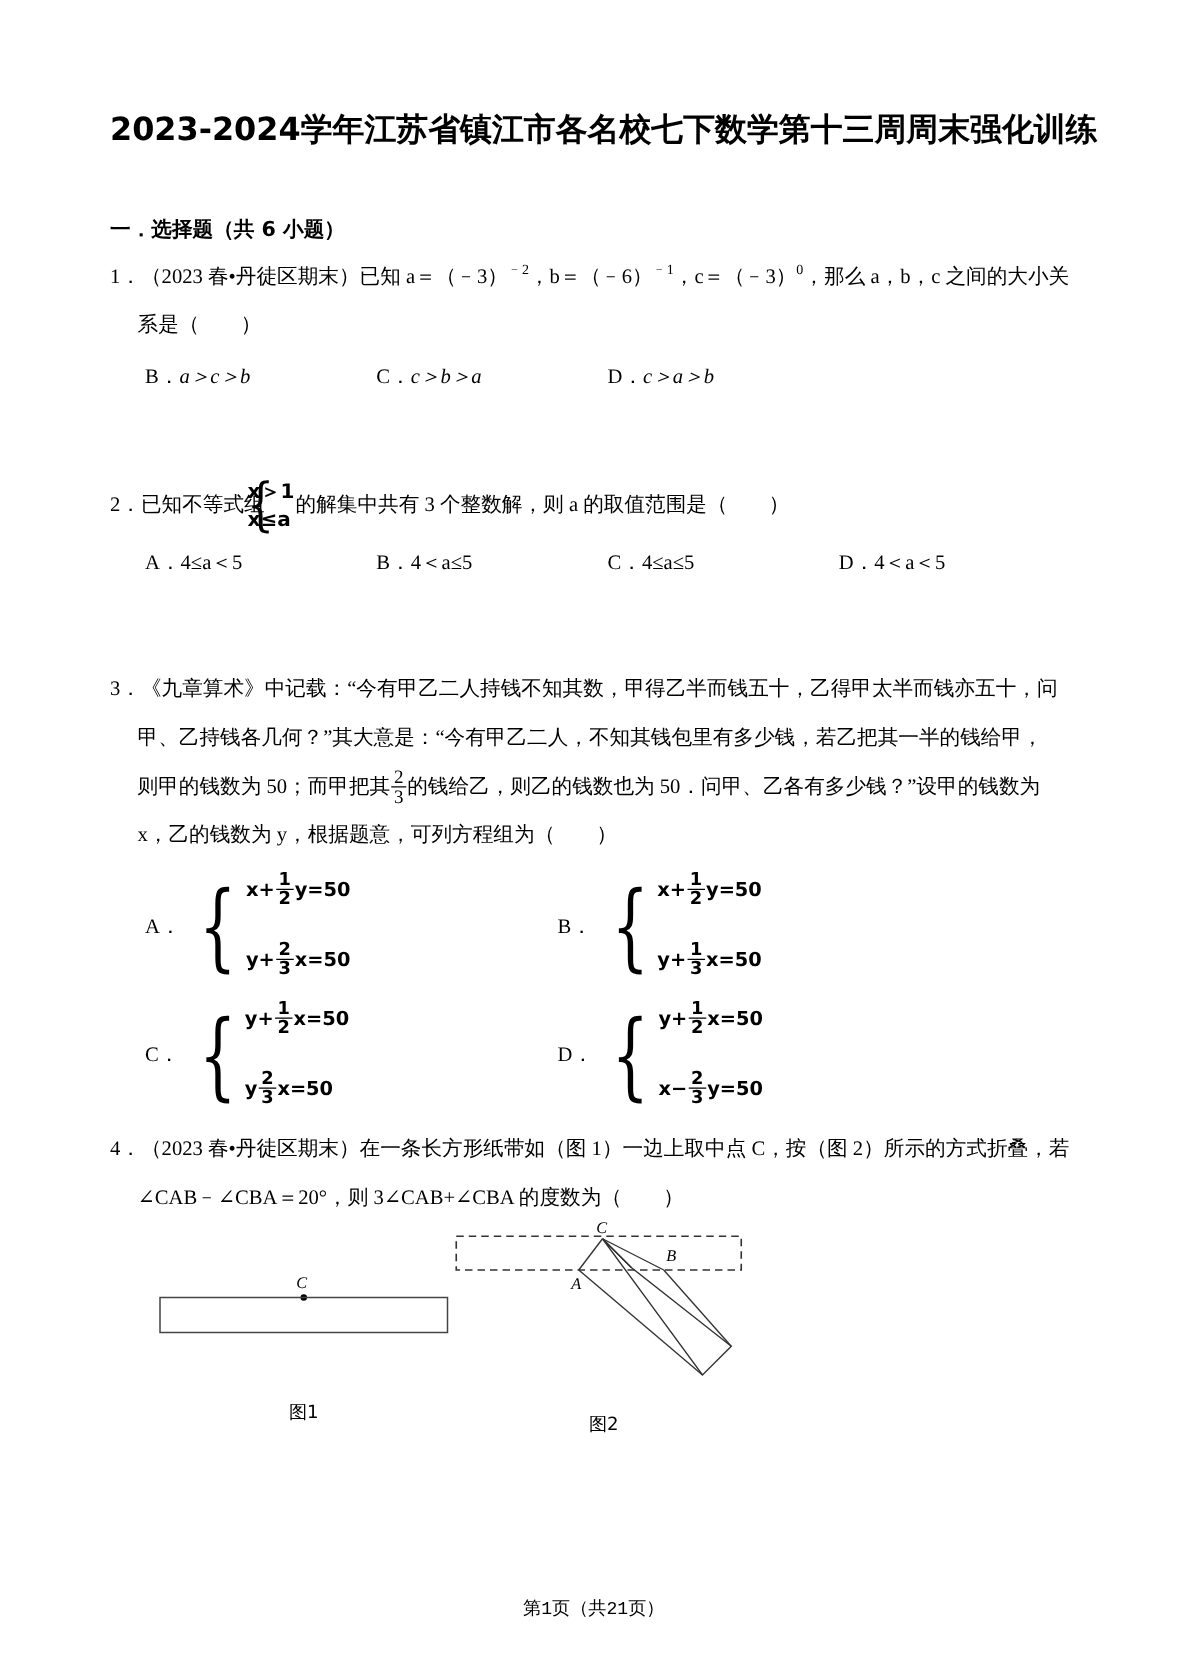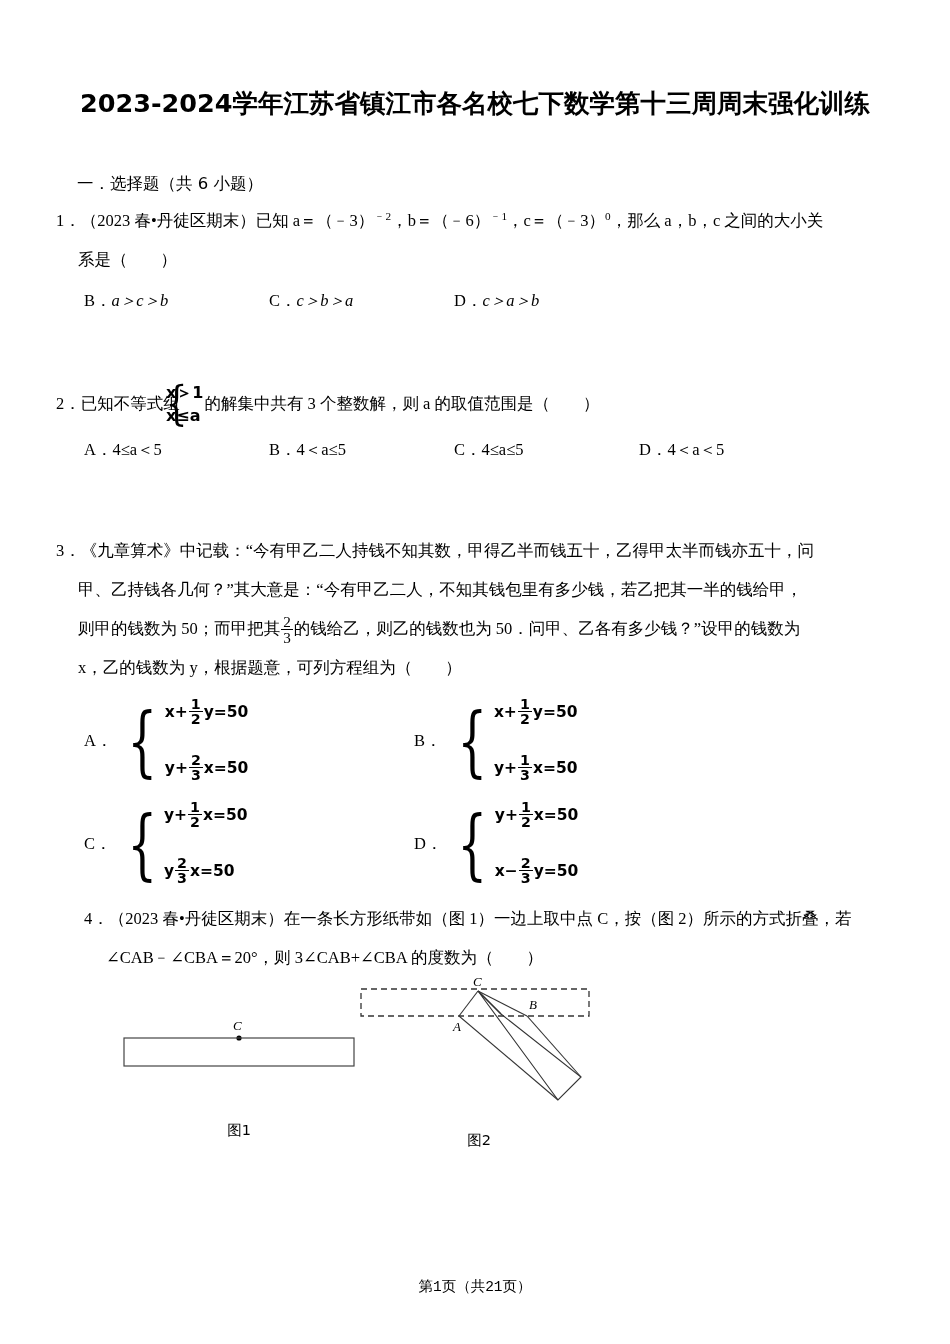--- a/index.html
+++ b/index.html
@@ -13,38 +13,37 @@
     position: relative;
     font-family: "Liberation Serif", "DejaVu Serif", serif;
     color: #000000;
     overflow: hidden;
   }
   .page {
     position: relative;
     width: 950px;
     height: 1344px;
     box-sizing: border-box;
-    padding: 0 56px;
+    padding: 0 88px;
   }
   .doc-title {
     text-align: center;
     font-family: "DejaVu Sans", "Liberation Sans", sans-serif;
     font-weight: bold;
     font-size: 25.5px;
     letter-spacing: 0px;
     padding-top: 86px;
     white-space: nowrap;
   }
   .section-header {
     font-family: "DejaVu Sans", "Liberation Sans", sans-serif;
-    font-weight: normal;
+    font-weight: bold;
     font-size: 16.5px;
     margin-top: 52px;
     margin-bottom: 6px;
-    margin-left: 21px;
   }
   .q {
     font-size: 16.5px;
     line-height: 39px;
     position: relative;
   }
   .q-body {
     padding-left: 22px;
     text-indent: -22px;
   }
@@ -335,21 +334,21 @@
                   </span>
                   <span>y=50</span>
                 </span>
             </span>
           </span>
         </div>
       </div>
     </div>
   </div>
 
-  <div class="q" style="margin-top:4px;margin-left:28px;">
+  <div class="q" style="margin-top:4px;">
     <div class="q-body">
       <span class="q-num">4．</span><span>（2023 春•丹徒区期末）</span><span>在一条长方形纸带如（图 1）一边上取中点 C，按（图 2）所示的方式折叠，若</span>
     </div>
     <div class="cont">∠CAB﹣∠CBA＝20°，则 3∠CAB+∠CBA 的度数为（　　）</div>
 
     <div class="figures">
 
       <div class="fig" style="left:30px; top:22px;">
         <svg width="250" height="90" viewBox="0 0 250 90">
           <text x="119" y="27" font-family="Liberation Serif, serif" font-size="13" font-style="italic">C</text>

